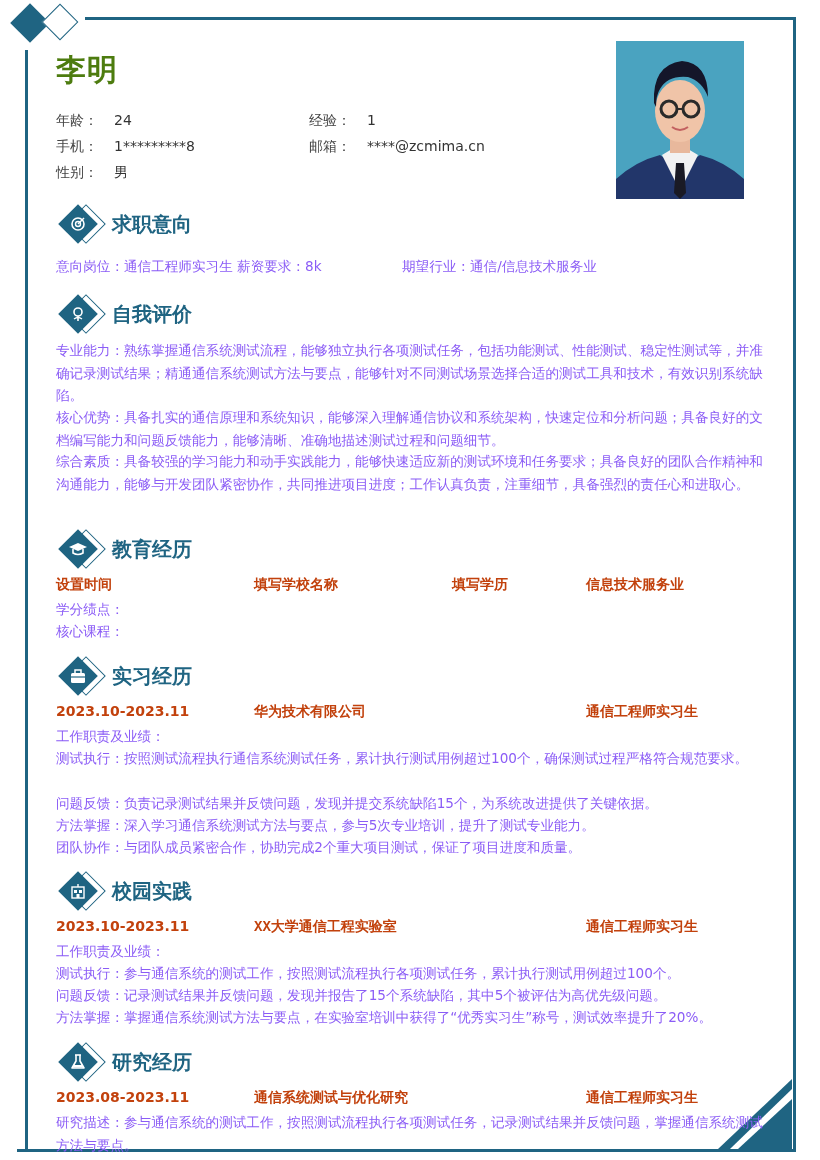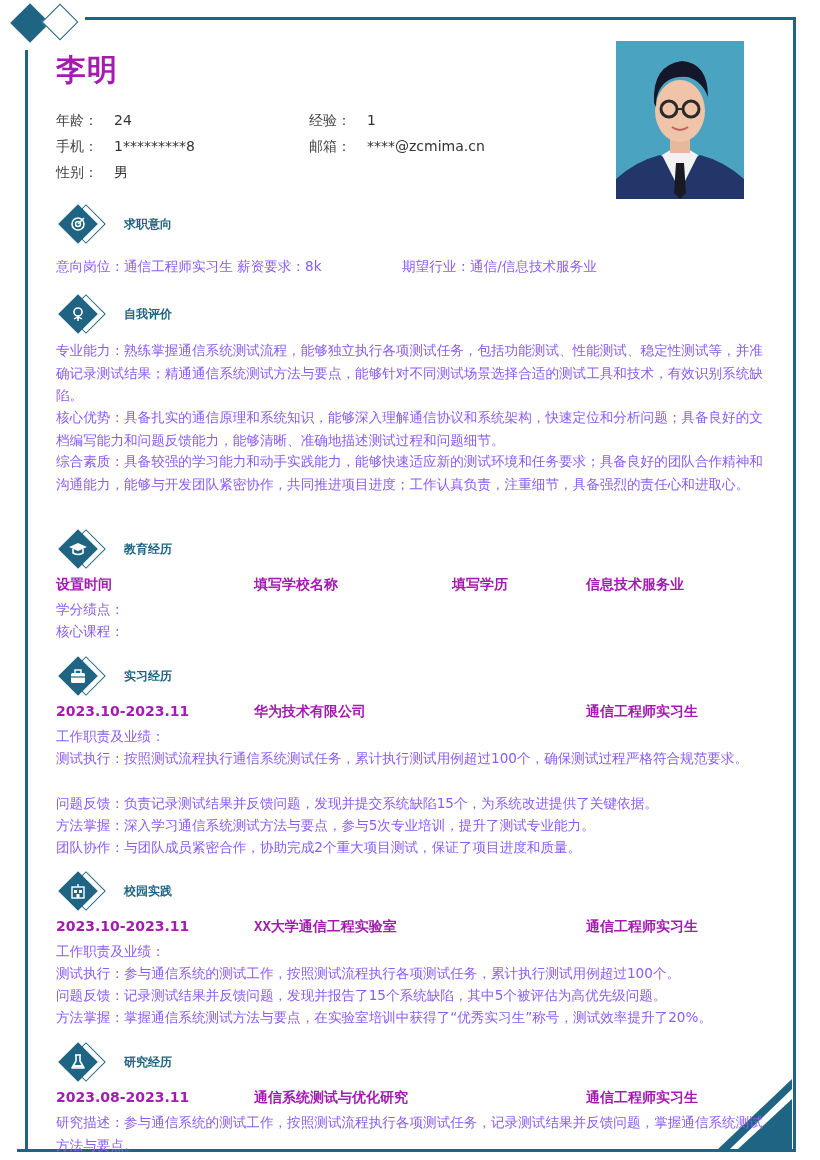--- a/index.html
+++ b/index.html
@@ -9,37 +9,37 @@
   .frame-top { position: absolute; left: 85px; top: 17px; width: 711px; height: 3px; background: #1f6482; }
   .frame-right { position: absolute; left: 793px; top: 17px; width: 3px; height: 1135px; background: #1f6482; }
   .frame-left { position: absolute; left: 25px; top: 50px; width: 3px; height: 1102px; background: #1f6482; }
   .frame-bottom { position: absolute; left: 17px; top: 1149px; width: 779px; height: 3px; background: #1f6482; }
 
   .logo-diamond-filled { position: absolute; left: 16px; top: 9px; width: 28px; height: 28px; background: #1f6482; transform: rotate(45deg); }
   .logo-diamond-outline { position: absolute; left: 47px; top: 9px; width: 26px; height: 26px; border: 1.5px solid #1f6482; background: #fff; transform: rotate(45deg); }
 
   .corner-deco { position: absolute; left: 716px; top: 1073px; width: 80px; height: 78px; }
 
-  .name { position: absolute; left: 56px; top: 50px; font-size: 30px; font-weight: bold; color: #a21caf; letter-spacing: 1px; }
+  .name { position: absolute; left: 56px; top: 50px; font-size: 30px; font-weight: bold; color: #4d7c0f; letter-spacing: 1px; }
 
   .info-row { position: absolute; font-size: 14px; color: #333; white-space: nowrap; }
   .info-row .lbl { color: #444; }
   .info-row .val { margin-left: 16px; }
 
   .photo { position: absolute; left: 616px; top: 41px; width: 128px; height: 158px; background: #4aa3c0; overflow: hidden; }
 
   .section-head { position: absolute; left: 58px; height: 40px; display: flex; align-items: center; }
   .sh-icon { position: relative; width: 50px; height: 40px; }
   .sh-icon .d1 { position: absolute; left: 6px; top: 6px; width: 28px; height: 28px; background: #1f6482; transform: rotate(45deg); }
   .sh-icon .d2 { position: absolute; left: 14px; top: 6px; width: 28px; height: 28px; border: 1.2px solid #1f6482; transform: rotate(45deg); }
   .sh-icon svg { position: absolute; left: 10px; top: 10px; width: 20px; height: 20px; }
-  .sh-title { font-size: 12px; font-weight: bold; color: #1f6482; margin-left: 16px; }
+  .sh-title { font-size: 20px; font-weight: bold; color: #1f6482; margin-left: 4px; }
 
   .text { position: absolute; left: 56px; width: 712px; font-size: 13.6px; line-height: 22.5px; color: #8b5cf6; }
-  .row { position: absolute; left: 56px; width: 712px; height: 22px; font-size: 14px; font-weight: bold; color: #a21caf; text-align: center; }
+  .row { position: absolute; left: 56px; width: 712px; height: 22px; font-size: 14px; font-weight: bold; color: #c2410c; text-align: center; }
   .row span { position: absolute; top: 0; white-space: nowrap; }
 </style>
 </head>
 <body>
 
 <div class="frame-top"></div>
 <div class="frame-right"></div>
 <div class="frame-left"></div>
 <div class="frame-bottom"></div>
 <div class="logo-diamond-filled"></div>

